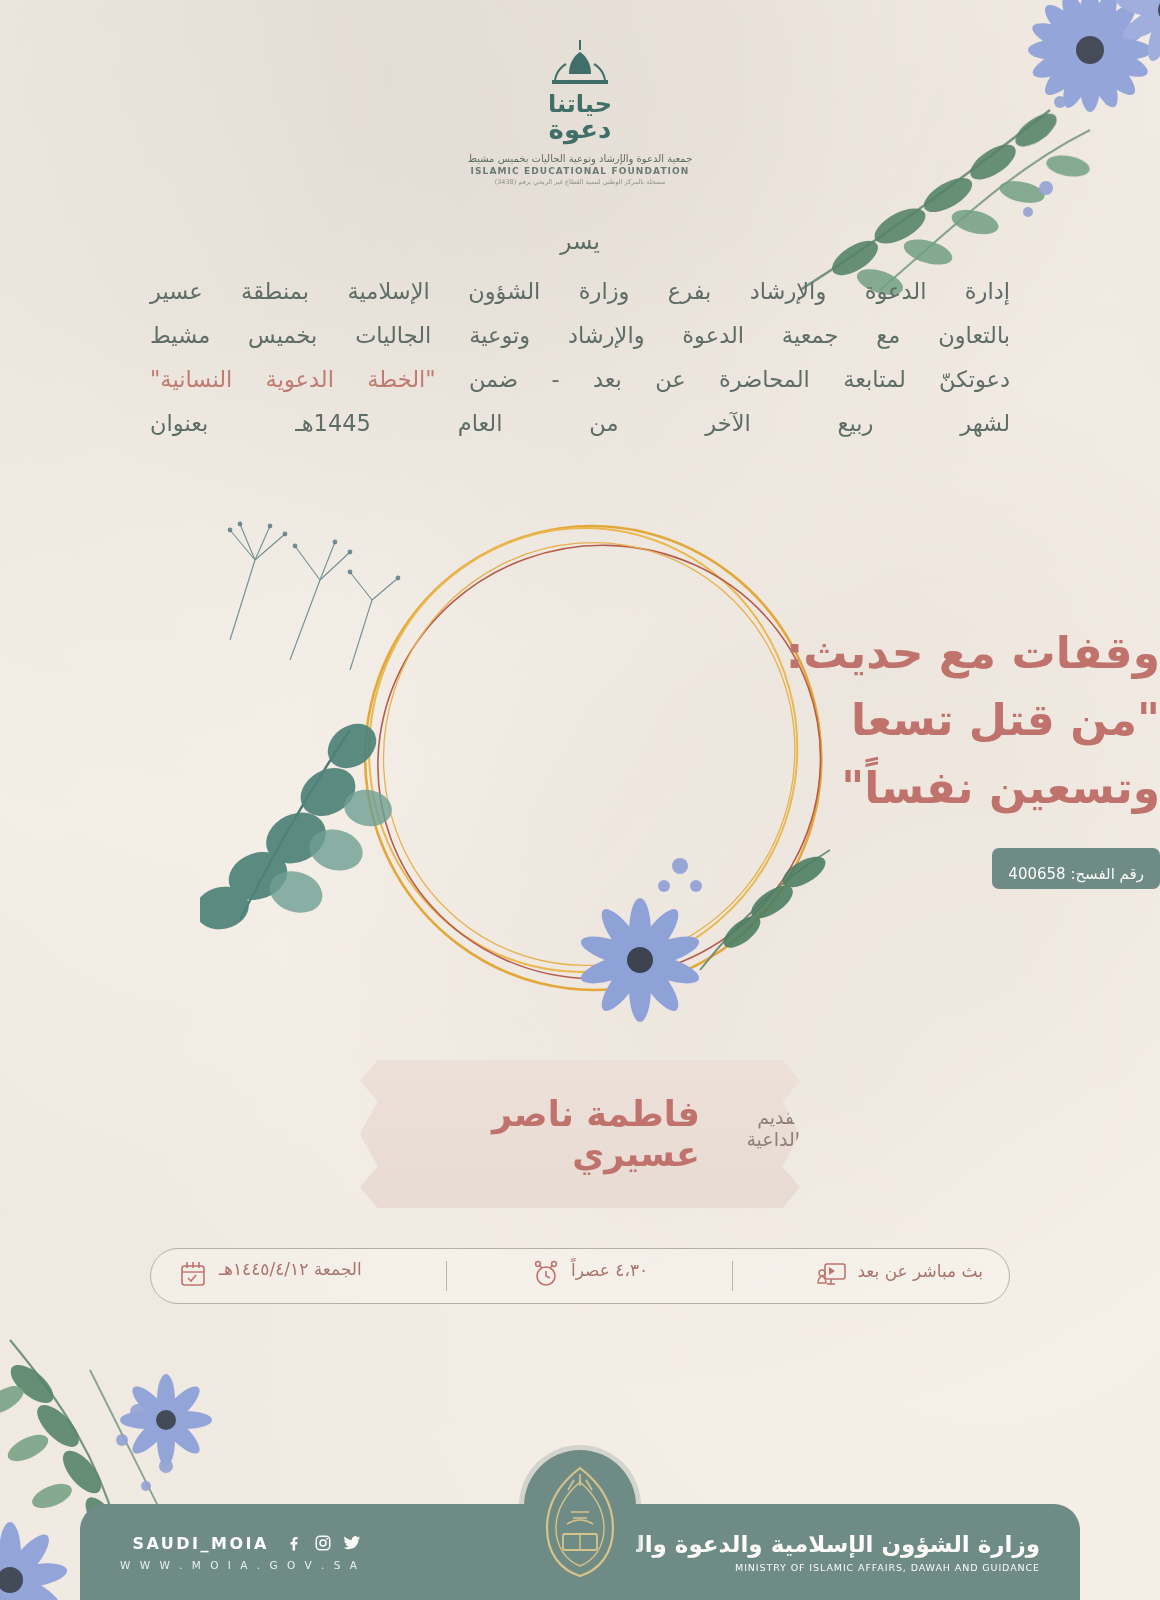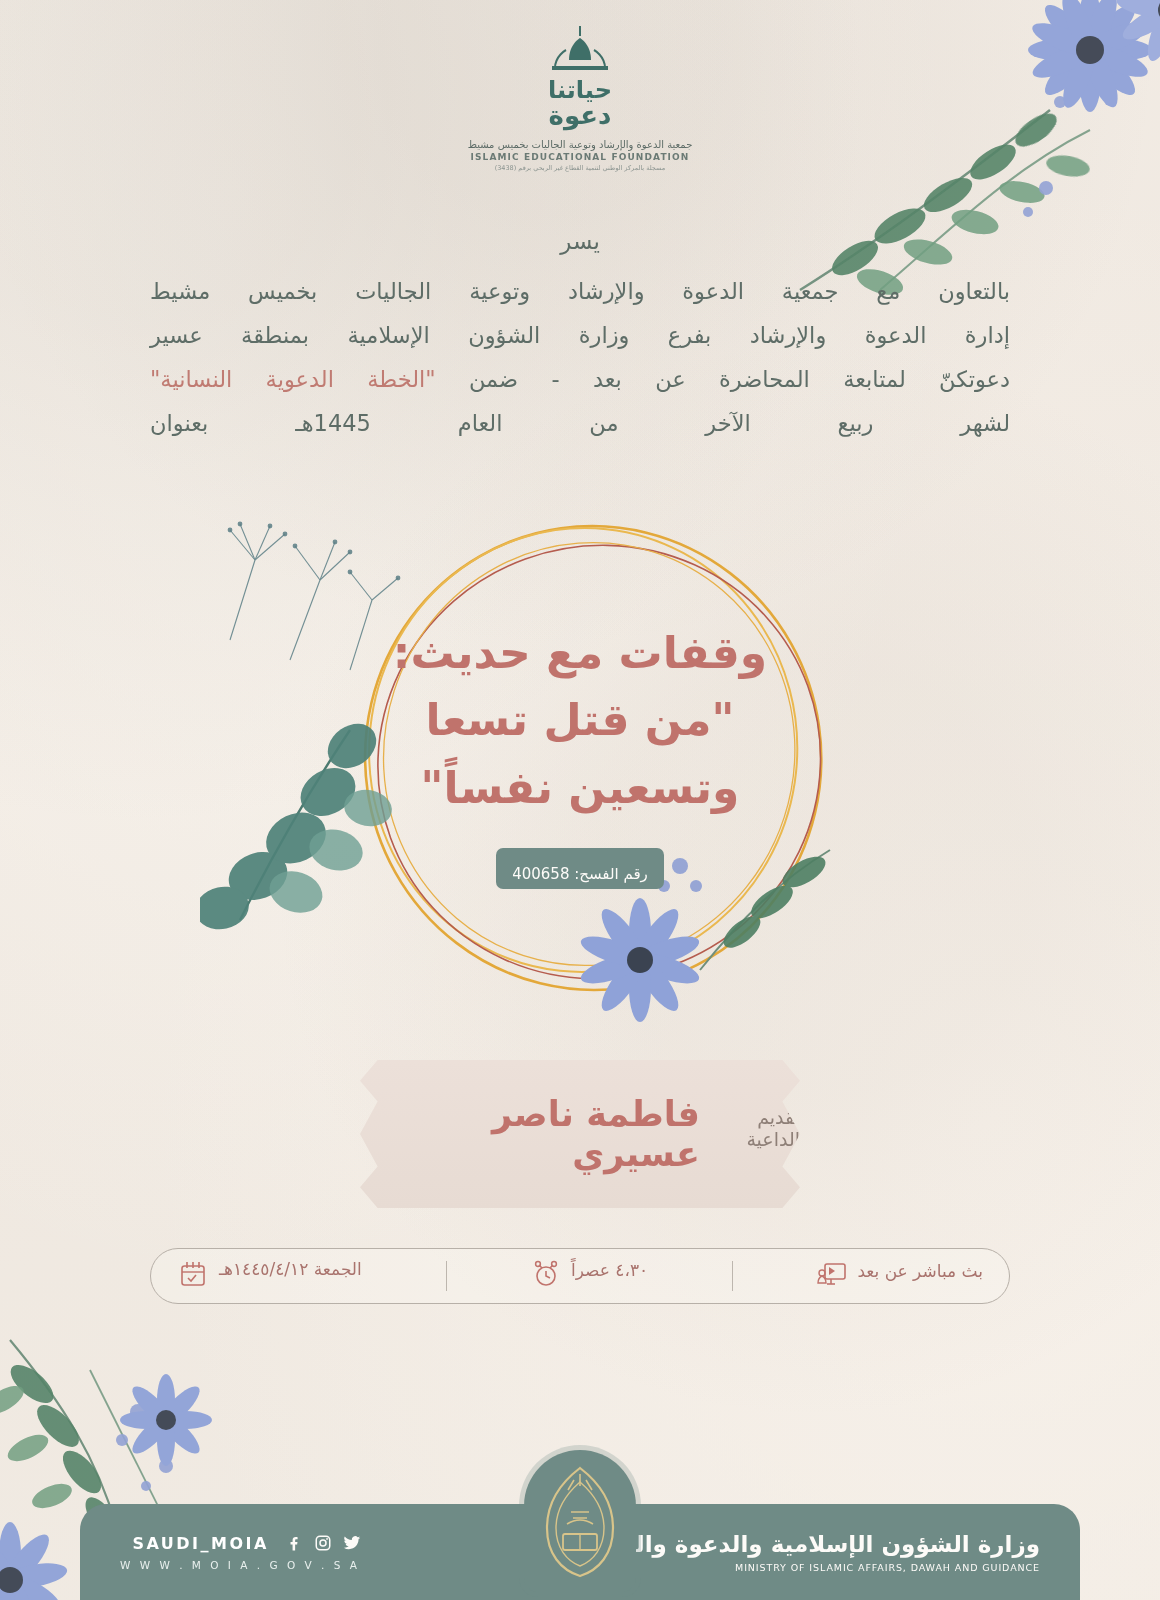--- a/index.html
+++ b/index.html
@@ -30,21 +30,21 @@
 
   
   .decor { position: absolute; pointer-events: none; }
   .decor svg { display: block; }
   .d-tr { top: -10px; right: -20px; }
   .d-bl { bottom: -10px; left: -30px; }
   .d-midleft { top: 520px; left: 210px; }
 
   
   .logo-wrap {
-    position: absolute; top: 20px; left: 0; right: 0;
+    position: absolute; top: 34px; left: 0; right: 0;
     display: flex; flex-direction: column; align-items: center;
   }
   .logo-mark { color: #3f6f68; }
   .logo-ar {
     font-size: 10px; letter-spacing: .5px; color: #5c6b66; margin-top: 0;
   }
   .logo-en {
     font-size: 9px; letter-spacing: 1.1px; color: #6b7a75; margin-top: 2px;
     text-align: center; font-weight: bold;
   }
@@ -68,21 +68,20 @@
   }
   .intro .hl { color: #c07b72; }
 
   
   .ring-area {
     position: absolute; top: 500px; left: 0; right: 0; height: 540px;
   }
   .rings { position: absolute; top: 0; left: 50%; transform: translateX(-48%); }
   .title-block {
     position: absolute; top: 120px; left: 0; right: 0;
-    text-align: center;
   }
   .title-block .t1 {
     font-size: 44px; font-weight: bold; color: #c0736c; line-height: 1.5;
   }
   .title-block .t2 {
     font-size: 44px; font-weight: bold; color: #c0736c; line-height: 1.55;
   }
   .permit {
     display: inline-block; margin-top: 26px;
     background: #6f8b86; color: #fdfbf8;
@@ -305,22 +304,22 @@
         <text x="55" y="104" text-anchor="middle" fill="#3f6f68" font-size="26" font-weight="bold" font-family="DejaVu Sans, sans-serif">دعوة</text>
       </svg>
     </div>
     <div class="logo-ar">جمعية الدعوة والإرشاد وتوعية الجاليات بخميس مشيط</div>
     <div class="logo-en">ISLAMIC EDUCATIONAL FOUNDATION</div>
     <div class="logo-sub">مسجلة بالمركز الوطني لتنمية القطاع غير الربحي برقم (3438)</div>
   </div>
 
   <div class="intro">
     <div class="yusir">يسر</div>
+    <p>إدارة الدعوة والإرشاد بفرع وزارة الشؤون الإسلامية بمنطقة عسير</p>
     <p>بالتعاون مع جمعية الدعوة والإرشاد وتوعية الجاليات بخميس مشيط</p>
-    <p>إدارة الدعوة والإرشاد بفرع وزارة الشؤون الإسلامية بمنطقة عسير</p>
     <p>
       <span>دعوتكنّ لمتابعة المحاضرة عن بعد - ضمن </span><span class="hl">"الخطة الدعوية النسانية"</span>
     </p>
     <p>لشهر ربيع الآخر من العام 1445هـ بعنوان</p>
   </div>
 
   <div class="ring-area">
     <div class="rings">
       <svg width="560" height="520" viewBox="0 0 560 520" aria-hidden="true">
         <ellipse cx="282" cy="258" rx="228" ry="232" fill="none" stroke="#e3a83a" stroke-width="2.6" transform="rotate(-8 282 258)"></ellipse>

